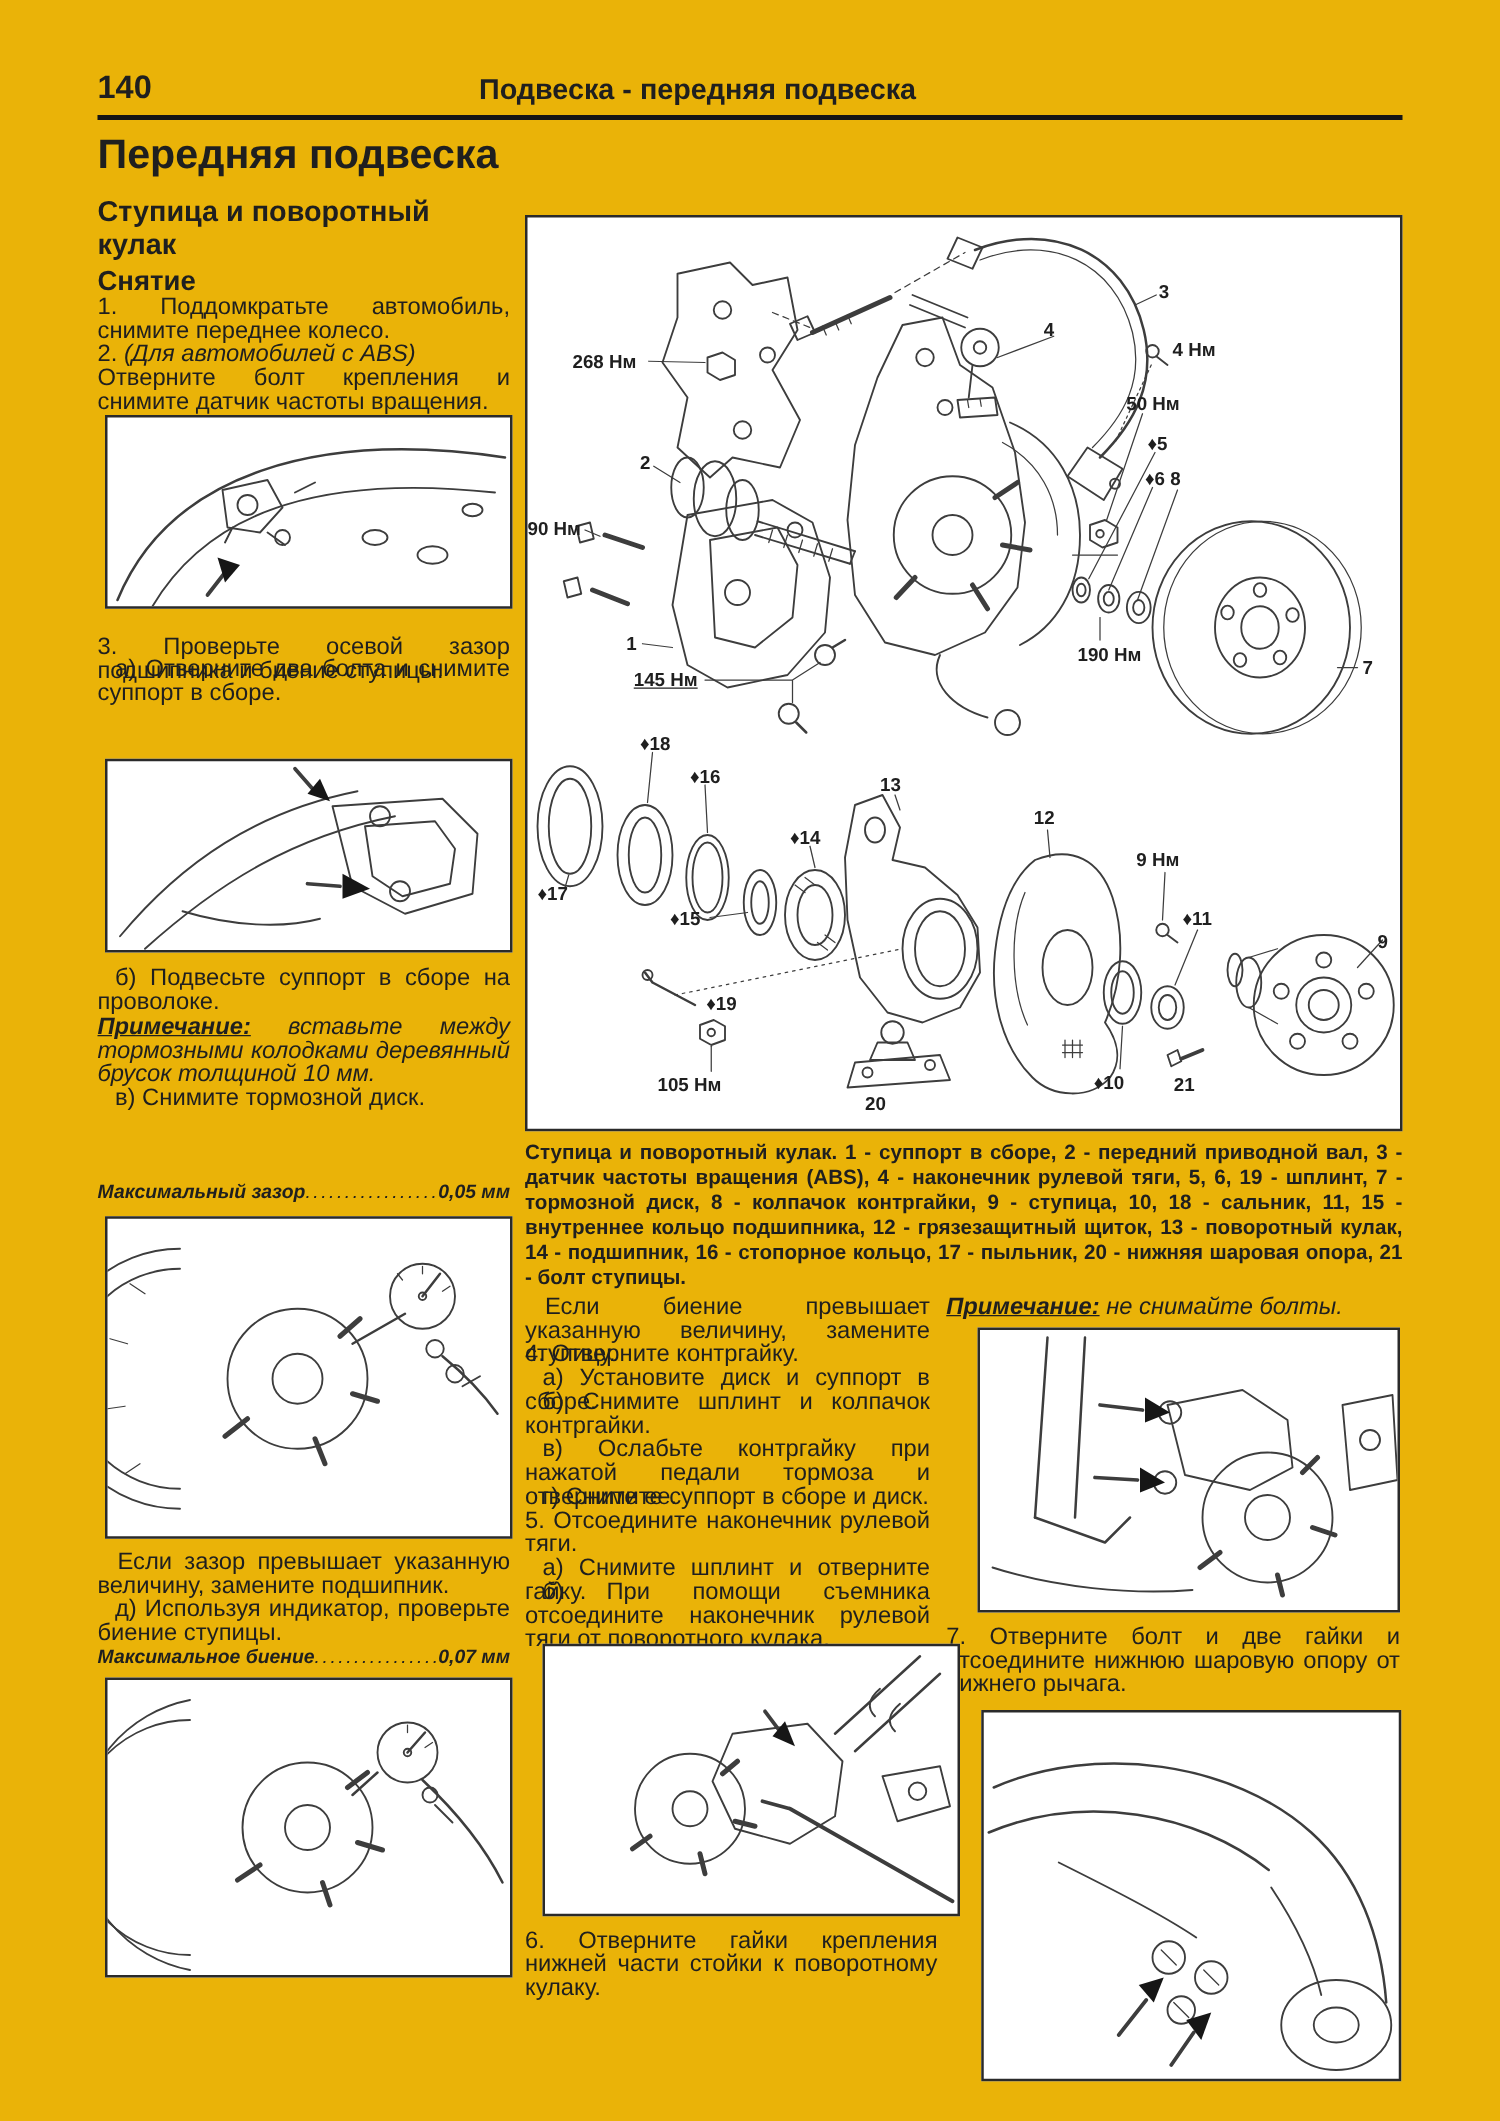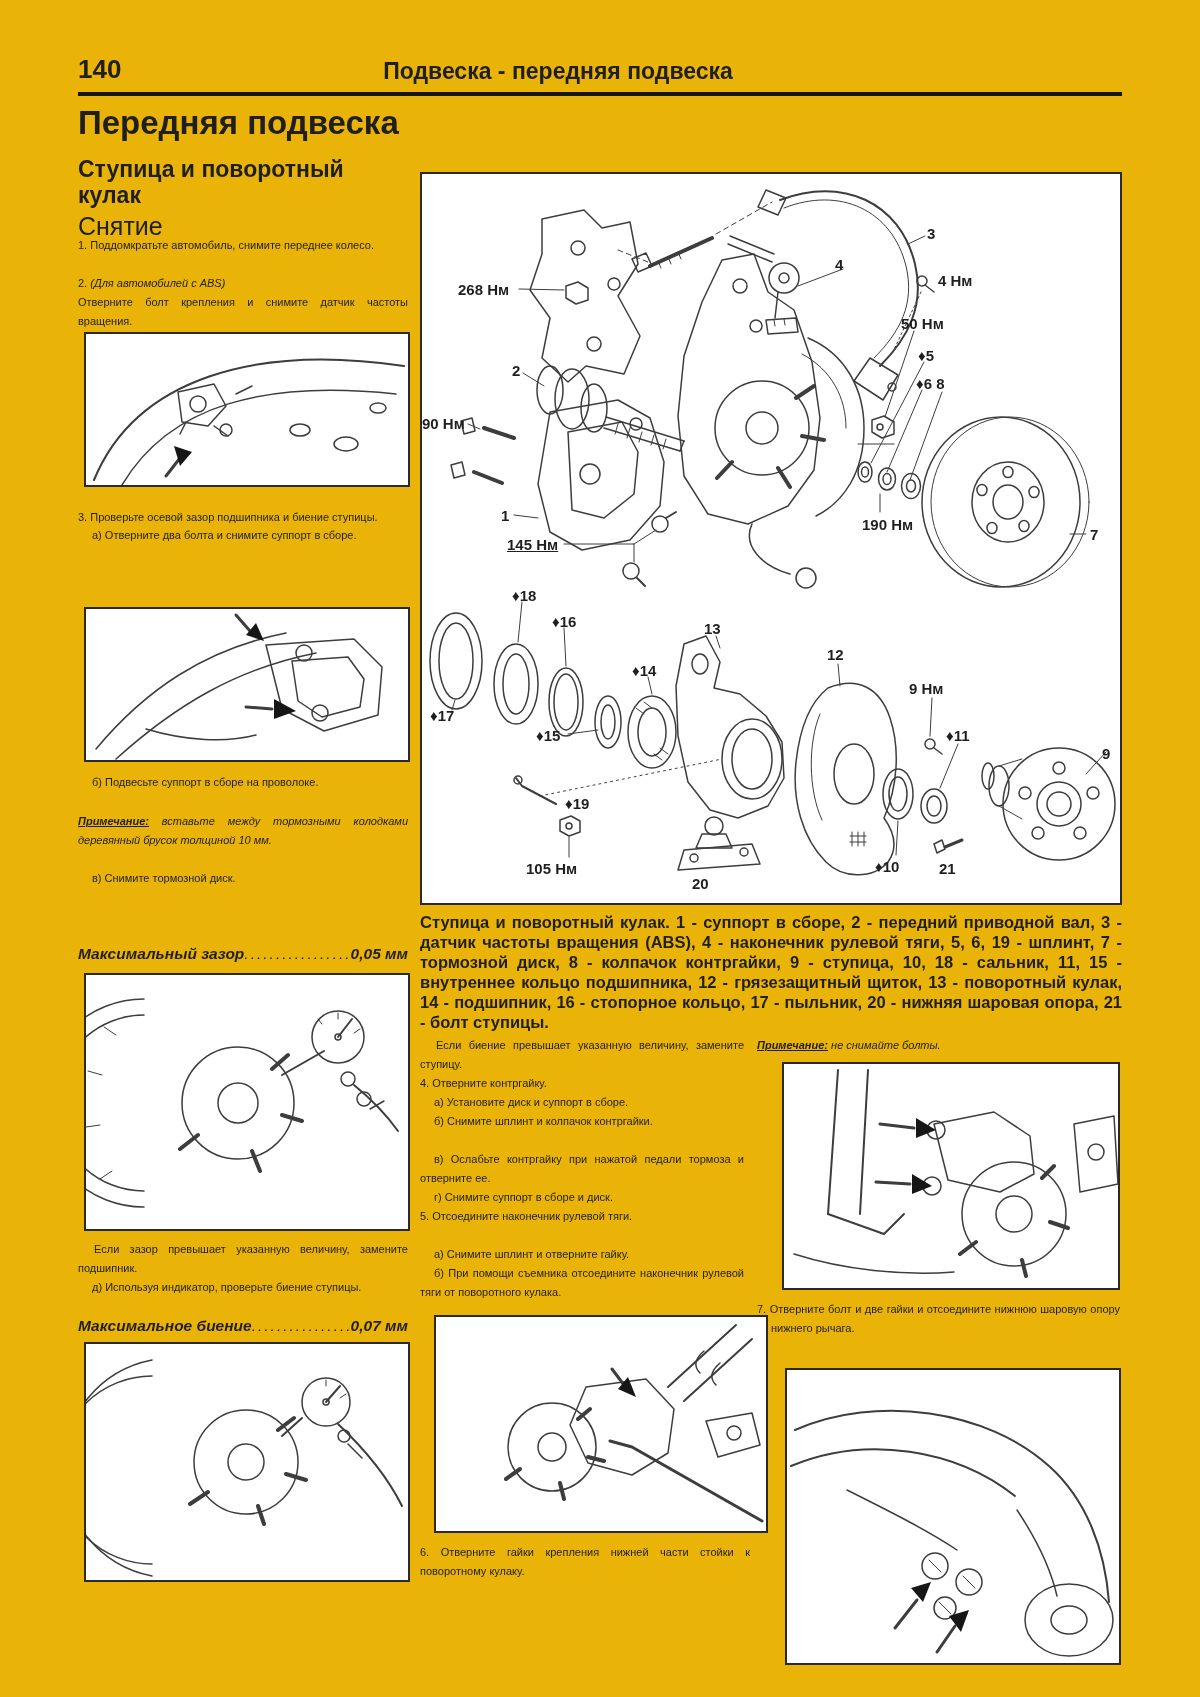--- a/index.html
+++ b/index.html
@@ -4,22 +4,22 @@
 <style>
   html,body{margin:0;padding:0;background:#ffffff;}
   .page{position:relative;width:1200px;height:1697px;background:#eab308;
         font-family:"Liberation Sans",sans-serif;color:#1f1f1f;overflow:hidden;}
   .abs{position:absolute;}
   .hdr-num{font-size:26px;font-weight:bold;}
   .hdr-title{font-size:23px;font-weight:bold;}
   .rule{background:#151515;}
   .h1{font-size:33px;font-weight:bold;letter-spacing:0;}
   .h2{font-size:23px;font-weight:bold;line-height:26px;}
-  .h3{font-size:25px;font-weight:normal;}
-  .txt{font-size:11px;line-height:19px;text-align:justify;}
+  .h3{font-size:22px;font-weight:bold;}
+  .txt{font-size:19px;line-height:19px;text-align:justify;}
   .ind{text-indent:14px;}
   .ind2{text-indent:16px;}
   .it{font-style:italic;}
   .note-lbl{font-style:italic;font-weight:bold;text-decoration:underline;}
   .spec{display:flex;font-size:15.5px;font-style:italic;font-weight:bold;align-items:baseline;}
   .spec .dots{flex:1;overflow:hidden;white-space:nowrap;letter-spacing:2px;font-weight:normal;}
   .panel{position:absolute;background:#ffffff;border:2px solid #2a2a2a;box-sizing:border-box;}
   .caption{font-size:16.5px;font-weight:bold;line-height:20px;text-align:justify;}
   .dl{position:absolute;font-size:15px;font-weight:bold;white-space:nowrap;}
   .dl.bg{background:#fff;padding:0 2px;}

